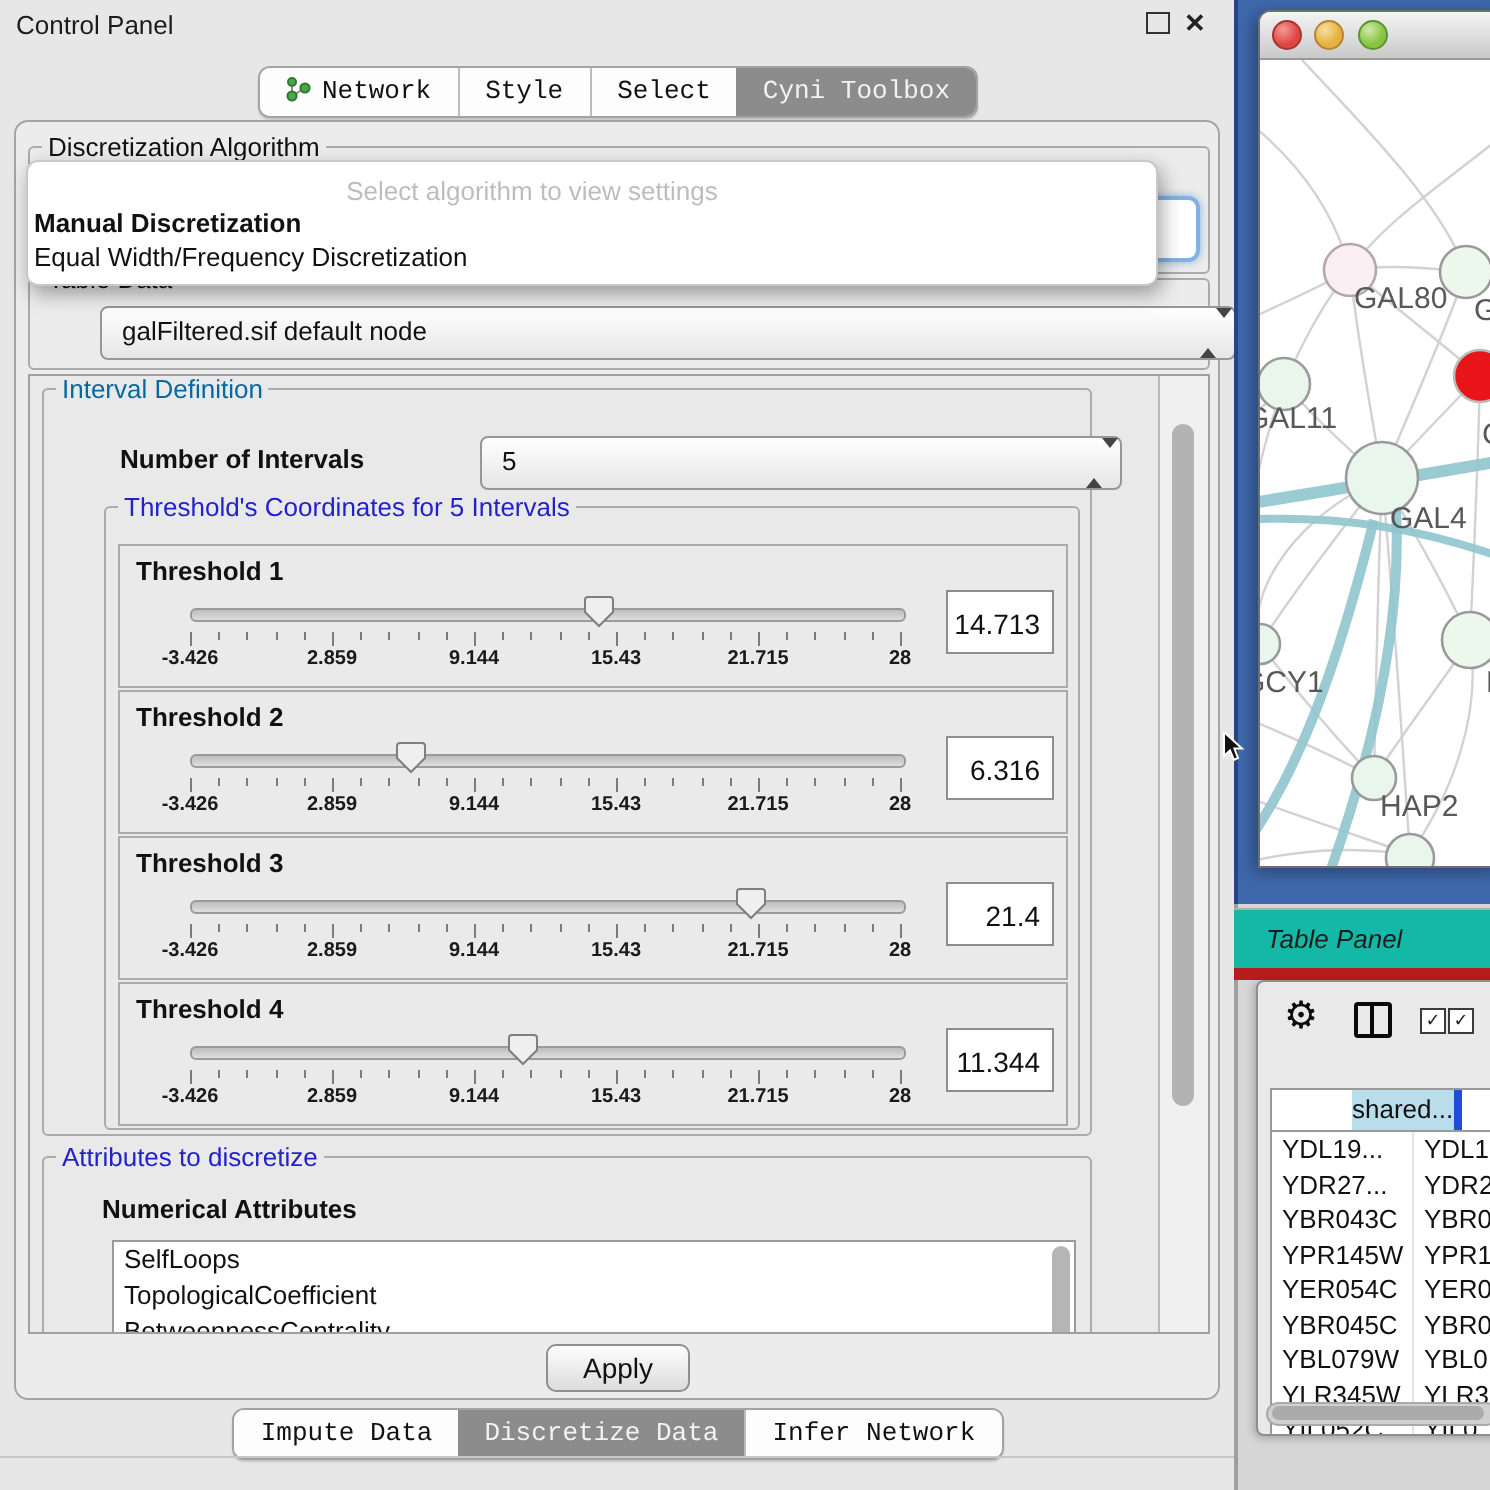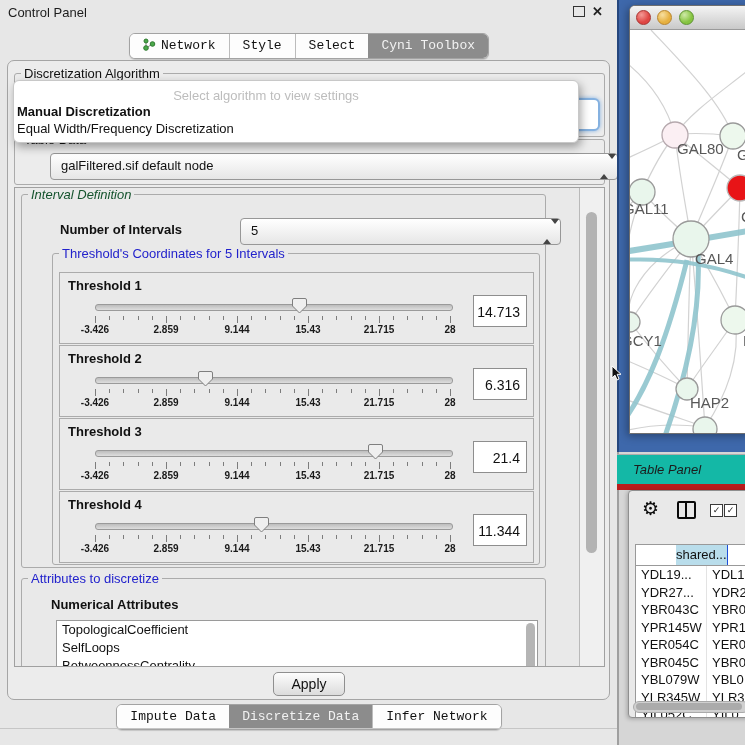--- a/index.html
+++ b/index.html
@@ -20,21 +20,21 @@
     box-shadow:0 1px 1px rgba(0,0,0,0.15);font-family:Liberation Mono, monospace;}
   .tab{height:24px;line-height:24px;padding:0 13px;font-size:13px;background:#fdfdfd;color:#111;white-space:nowrap;}
   .tab.sep{border-left:1px solid #bcbcbc;}
   .tab.selected{background:#8c8c8c;color:#f2f2f2;}
   .tab .net-ico{display:inline-block;vertical-align:-2px;margin-right:5px;}
   
   #outer-panel{position:absolute;left:7px;top:60px;width:601px;height:638px;background:#ececec;
     border:1px solid #a5a5a5;border-radius:7px;}
   .groupbox{position:absolute;border:1px solid #ababab;border-radius:3px;}
   .legend{position:absolute;top:-8px;left:6px;padding:0 3px;font-size:13px;background:#ececec;}
-  .legend.green{color:#14532d;font-style:italic;}
+  .legend.green{color:#0369a1;}
   .legend.blue{color:#2222cc;}
   .legend.gray-bg{background:#e9e9e9;}
   
   .combo{position:absolute;background:linear-gradient(#ffffff,#e6e6e6);border:1px solid #979797;
     border-radius:4px;font-size:13px;color:#111;margin-left:24px;}
   .combo .val{position:absolute;left:10px;top:4px;white-space:nowrap;}
   .spin{position:absolute;right:8px;top:5px;width:9px;}
   .spin .up{width:0;height:0;border-left:4px solid transparent;border-right:4px solid transparent;
     border-bottom:5px solid #444;margin-bottom:3px;}
   .spin .dn{width:0;height:0;border-left:4px solid transparent;border-right:4px solid transparent;
@@ -93,21 +93,21 @@
     border:1px solid #8f8f8f;border-radius:4px 0 0 4px;overflow:hidden;box-shadow:-1px 1px 4px rgba(0,0,0,0.25);}
   #tp-gear{position:absolute;left:13px;top:7px;font-size:19px;line-height:20px;color:#0a0a0a;
     font-family:"DejaVu Sans",sans-serif;}
   #tp-split{position:absolute;left:48px;top:10px;width:15px;height:14px;border:2px solid #0a0a0a;border-radius:2px;}
   #tp-split .mid{position:absolute;left:6px;top:0;width:2px;height:14px;background:#0a0a0a;}
   .tp-cb{position:absolute;top:13px;width:11px;height:11px;border:1.5px solid #3a3a3a;background:#fff;
     font-size:9px;line-height:10px;text-align:center;color:#222;}
   #tp-cb1{left:81px;} #tp-cb2{left:95px;}
   #tp-table{position:absolute;left:6px;top:53px;width:160px;border:1px solid #999;background:#fff;}
   .tp-hrow{display:flex;height:20px;border-bottom:1px solid #999;}
-  .tp-hcell{font-size:13px;line-height:20px;text-align:right;border-right:1px solid #1d4ed8;box-sizing:border-box;margin-left:40px;}
+  .tp-hcell{font-size:13px;line-height:20px;text-align:right;border-right:4px solid #1d4ed8;box-sizing:border-box;margin-left:40px;}
   .tp-hcell.c1{width:71px;background:#b9ddeb;}
   .tp-hcell.c2{width:85px;background:#e8e8e8;}
   .tp-row{display:flex;height:17.5px;background:#fff;}
   .tp-cell{font-size:13px;line-height:17.5px;padding-left:5px;box-sizing:border-box;white-space:nowrap;overflow:hidden;}
   .tp-cell.c1{width:71px;border-right:1px solid #e3e3e3;}
   .tp-cell.c2{width:85px;}
   #tp-hscroll{position:absolute;left:4px;top:210px;width:114px;height:10px;background:#d0d0d0;border:1px solid #aaa;border-radius:6px;}
   #tp-hthumb{position:absolute;left:2px;top:1px;width:106px;height:7px;background:#ababab;border-radius:4px;}
   
   #cursor{position:absolute;left:611px;top:366px;z-index:100;}
@@ -330,22 +330,22 @@
                 </div>
               </div>
           </div>
         </div>
 
         <div class="groupbox" id="attr-group" style="left:6px;top:390px;width:523px;height:150px;">
           <span class="legend blue gray-bg">Attributes to discretize</span>
           <span style="position:absolute;left:29px;top:18px;font-size:13px;font-weight:bold;">Numerical Attributes</span>
           <div id="attr-list">
             <div id="attr-items">
+                <div class="list-item">SelfLoops</div>
                 <div class="list-item">TopologicalCoefficient</div>
-                <div class="list-item">SelfLoops</div>
                 <div class="list-item">BetweennessCentrality</div>
               </div>
             <div id="attr-vthumb"></div>
           </div>
         </div>
 
         <div id="v-scrollbar">
           <div id="v-thumb"></div>
         </div>
       </div>

